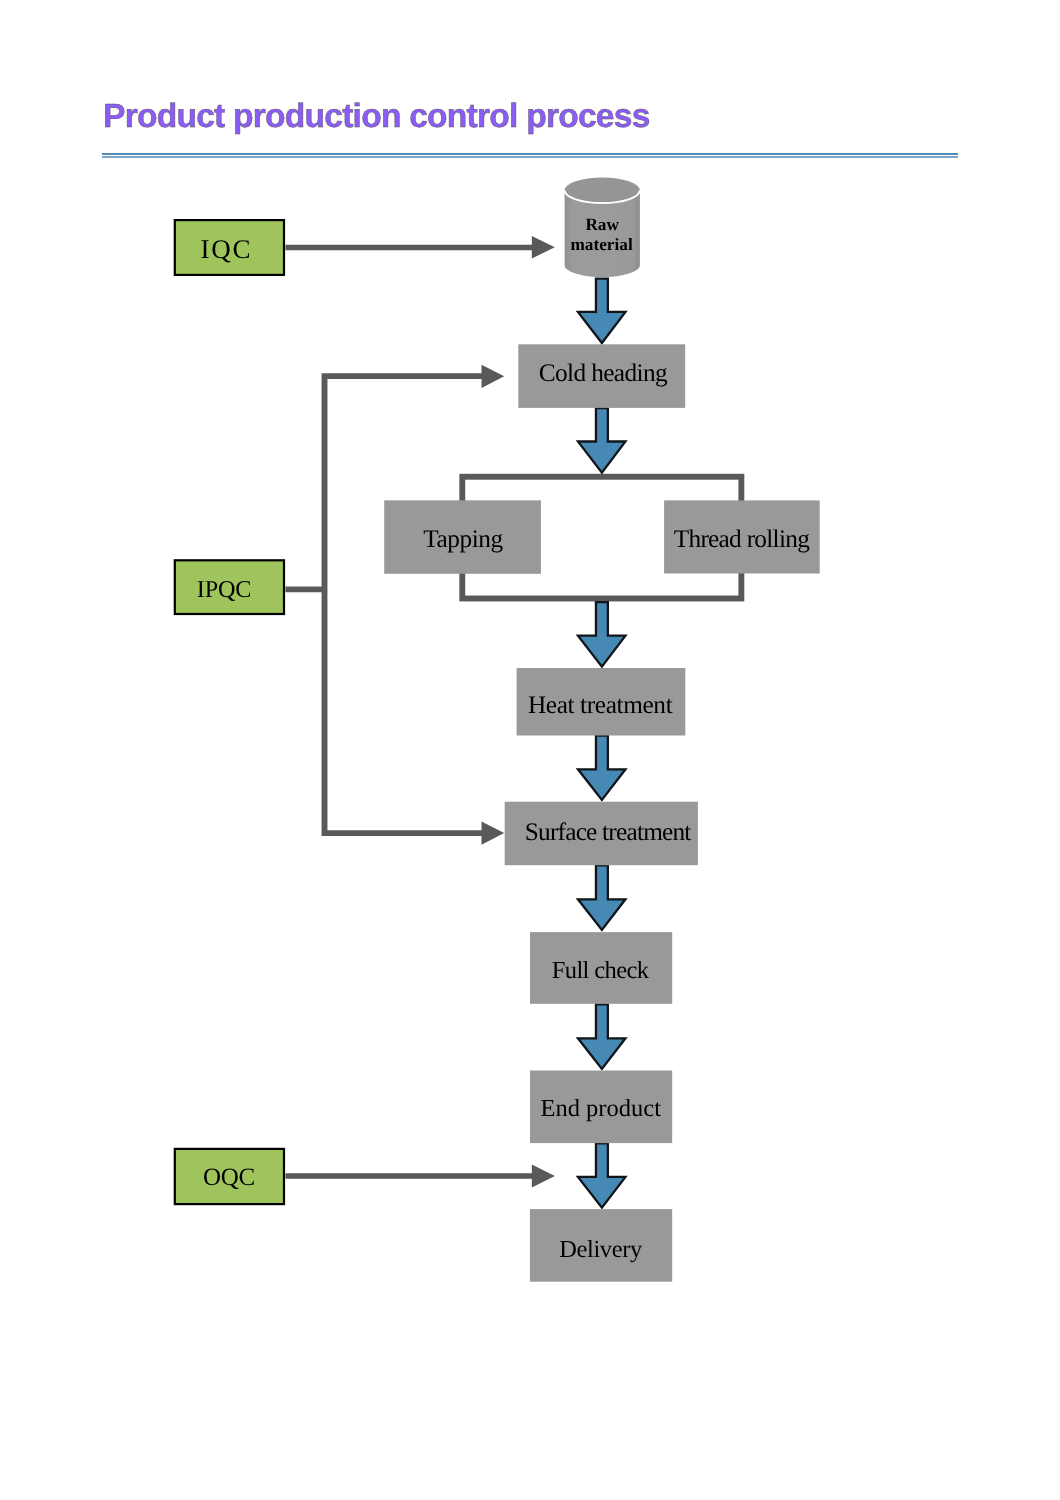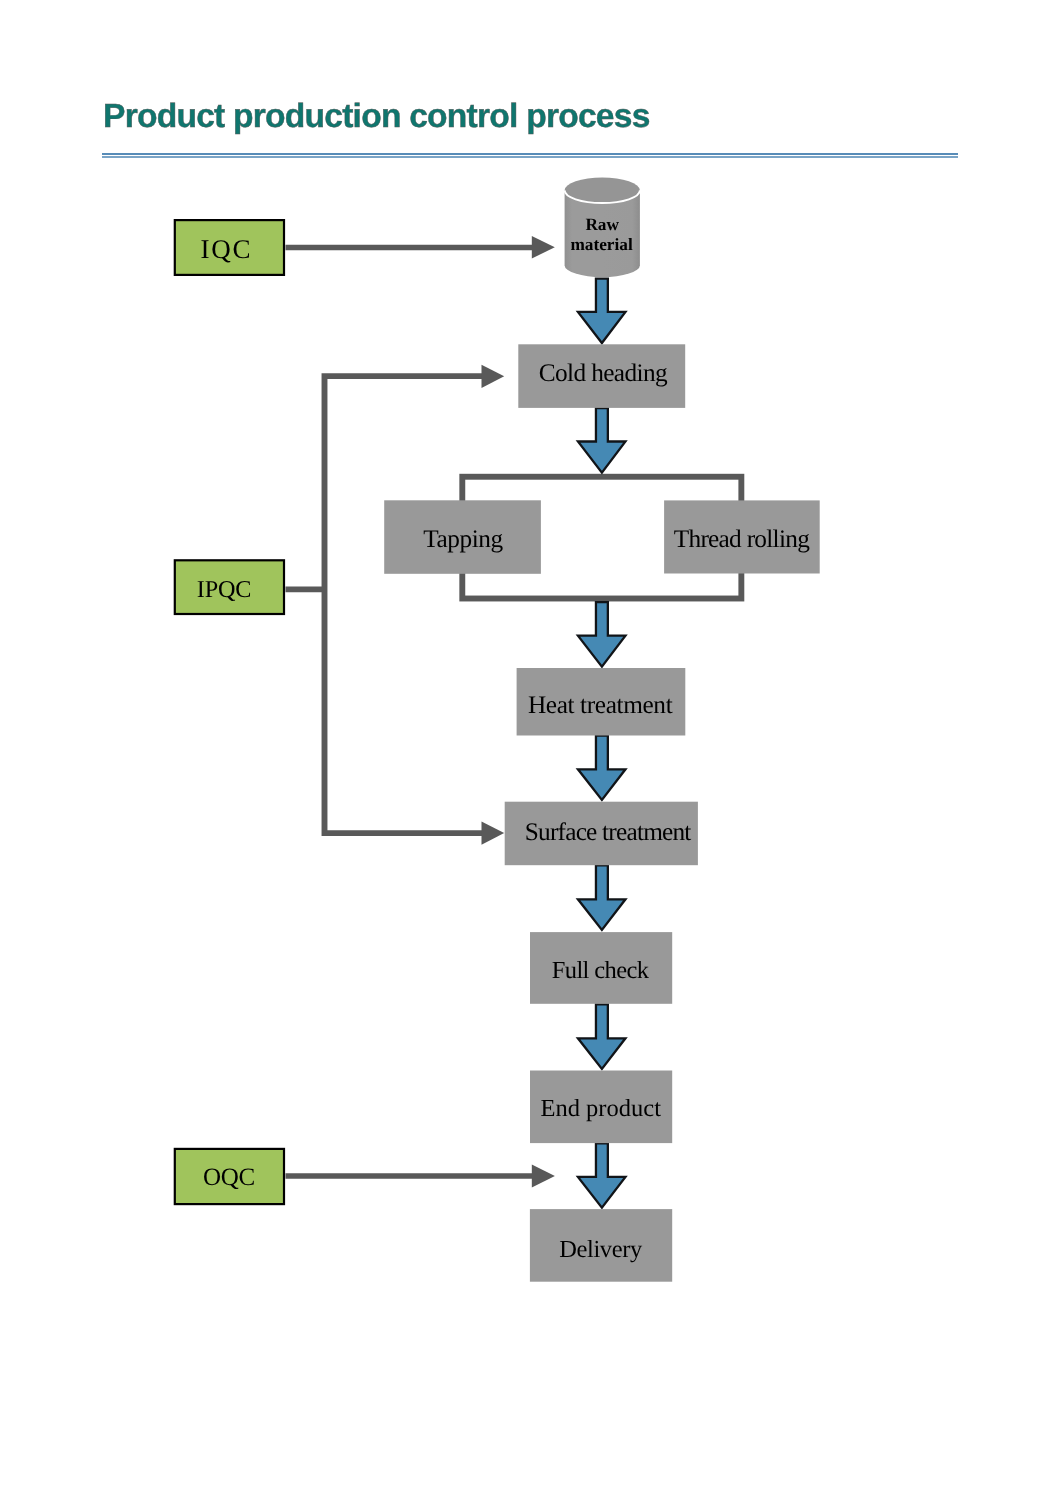--- a/index.html
+++ b/index.html
@@ -1,18 +1,18 @@
 <!DOCTYPE html>
 <html><head>
 <meta charset="utf-8">
 <style>
   html,body{margin:0;padding:0;}
   body{width:1060px;height:1500px;background:#ffffff;font-family:"Liberation Serif",serif;overflow:hidden;-webkit-font-smoothing:antialiased;text-rendering:geometricPrecision;}
   #page{position:relative;width:1060px;height:1500px;}
-  #title{position:absolute;left:103px;top:97.6px;font-family:"Liberation Sans",sans-serif;font-weight:bold;font-size:33.6px;color:#0f766e;letter-spacing:-0.77px;white-space:nowrap;-webkit-text-stroke:0.45px #585858;}
+  #title{position:absolute;left:103px;top:97.6px;font-family:"Liberation Sans",sans-serif;font-weight:bold;font-size:33.6px;color:#8b5cf6;letter-spacing:-0.77px;white-space:nowrap;-webkit-text-stroke:0.45px #585858;}
   .rule{position:absolute;left:102px;width:856px;}
   #rule1{top:152.6px;height:2.1px;background:#588cb8;}
   #rule2{top:156.4px;height:1.9px;background:#7ba4c6;}
   svg#flow{position:absolute;left:0;top:0;}
   .lbl{font-family:"Liberation Serif",serif;fill:#000;text-anchor:middle;}
 </style>
 </head>
 <body>
 
 <div id="page">

